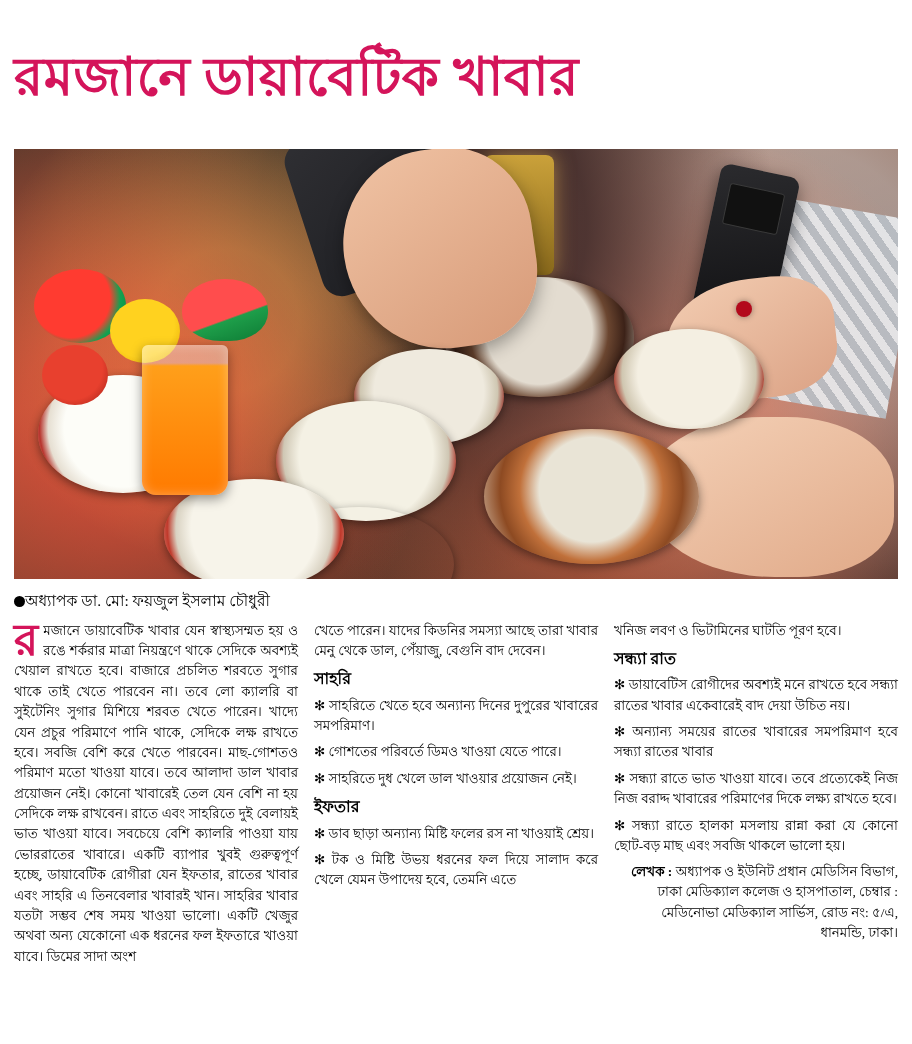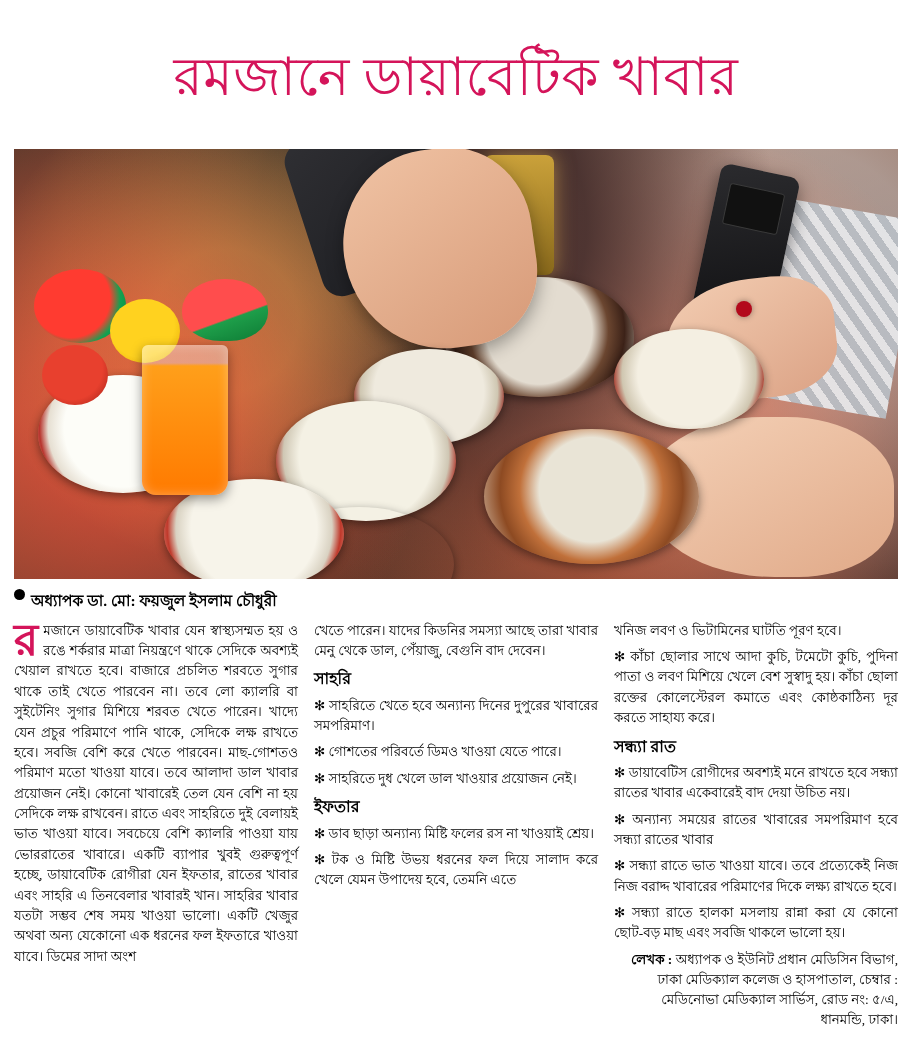--- a/index.html
+++ b/index.html
@@ -11,24 +11,23 @@
     overflow:hidden;
   }
   .page{
     position:relative;
     width:912px;height:1044px;
     box-sizing:border-box;
     padding:0 14px;
   }
   
   .headline{
-    text-align:center;
     color:#d4145a;
     font-family:"Liberation Serif", serif;
-    font-weight:normal;
+    font-weight:bold;
     font-size:53px;
     line-height:1.05;
     letter-spacing:0.5px;
     padding-top:14px;
     padding-bottom:8px;
   }
   
   .photo{
     position:relative;
     width:884px;height:430px;
@@ -107,23 +106,23 @@
   .scarf{
     position:absolute;left:760px;top:60px;width:130px;height:200px;
     background:
       repeating-linear-gradient(45deg,#e9ecef 0 8px,#b9c0c7 8px 16px);
     transform:rotate(10deg);opacity:.9;
   }
   
   .byline{
     margin-top:10px;
     font-family:"Liberation Serif", serif;
-    font-weight:bold;
+    font-weight:normal;
     font-size:15.5px;
-    display:flex;gap:6px;
+    display:flex;align-items:center;
   }
   .byline .dot{
     width:11px;height:11px;border-radius:50%;background:#000;display:inline-block;
   }
   .cols{
     display:flex;
     gap:16px;
     margin-top:6px;
   }
   .col{
@@ -217,21 +216,20 @@
       <p class="item">✻ গোশতের পরিবর্তে ডিমও খাওয়া যেতে পারে।</p>
       <p class="item">✻ সাহরিতে দুধ খেলে ডাল খাওয়ার প্রয়োজন নেই।</p>
 
       <div class="sub">ইফতার</div>
       <p class="item">✻ ডাব ছাড়া অন্যান্য মিষ্টি ফলের রস না খাওয়াই শ্রেয়।</p>
       <p class="item">✻ টক ও মিষ্টি উভয় ধরনের ফল দিয়ে সালাদ করে খেলে যেমন উপাদেয় হবে, তেমনি এতে</p>
     </div>
 
     <div class="col">
       <p class="item">খনিজ লবণ ও ভিটামিনের ঘাটতি পূরণ হবে।</p>
-      <p class="item">✻ কাঁচা ছোলার সাথে আদা কুচি, টমেটো কুচি, পুদিনা পাতা ও লবণ মিশিয়ে খেলে বেশ সুস্বাদু হয়। কাঁচা ছোলা রক্তের কোলেস্টেরল কমাতে এবং কোষ্ঠকাঠিন্য দূর করতে সাহায্য করে।</p>
 
       <div class="sub">সন্ধ্যা রাত</div>
       <p class="item">✻ ডায়াবেটিস রোগীদের অবশ্যই মনে রাখতে হবে সন্ধ্যা রাতের খাবার একেবারেই বাদ দেয়া উচিত নয়।</p>
       <p class="item">✻ অন্যান্য সময়ের রাতের খাবারের সমপরিমাণ হবে সন্ধ্যা রাতের খাবার</p>
       <p class="item">✻ সন্ধ্যা রাতে ভাত খাওয়া যাবে। তবে প্রত্যেকেই নিজ নিজ বরাদ্দ খাবারের পরিমাণের দিকে লক্ষ্য রাখতে হবে।</p>
       <p class="item">✻ সন্ধ্যা রাতে হালকা মসলায় রান্না করা যে কোনো ছোট-বড় মাছ এবং সবজি থাকলে ভালো হয়।</p>
 
       <div class="author-note">
         <b>লেখক :</b>
         <span>অধ্যাপক ও ইউনিট প্রধান মেডিসিন বিভাগ, ঢাকা মেডিক্যাল কলেজ ও হাসপাতাল, চেম্বার : মেডিনোভা মেডিক্যাল সার্ভিস, রোড নং: ৫/এ, ধানমন্ডি, ঢাকা।</span>

